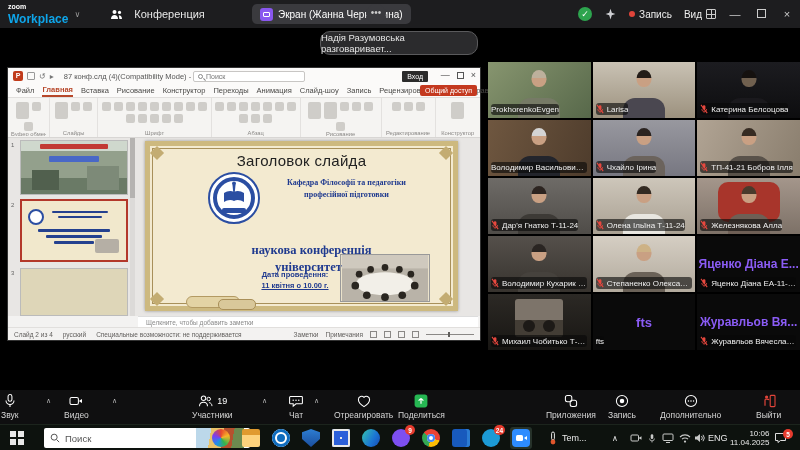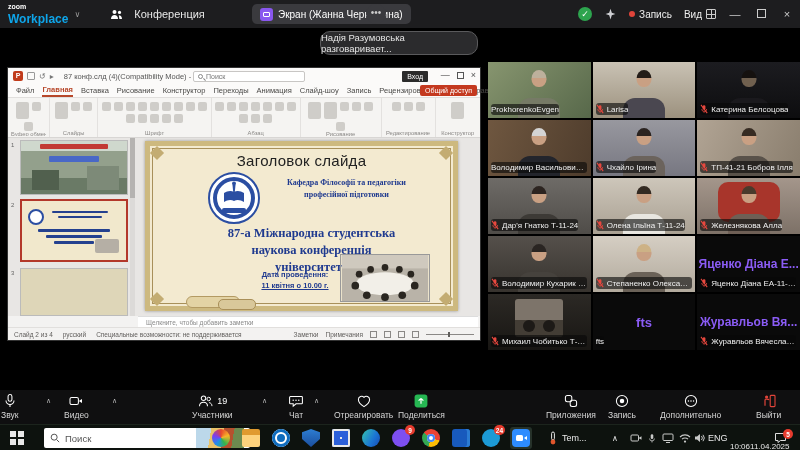--- a/index.html
+++ b/index.html
@@ -341,21 +341,20 @@
       <svg id="slide-logo" width="52" height="52" viewBox="0 0 52 52">
         <circle cx="26" cy="26" r="25" fill="#fff" stroke="#2b4ea2" stroke-width="2"></circle>
         <circle cx="26" cy="26" r="19" fill="#fff" stroke="#2b4ea2" stroke-width="4"></circle>
         <path d="M16 30c3-2 7-3 10-1 3-2 7-1 10 1v-9c-3-2-7-3-10-1-3-2-7-1-10 1z" fill="#2b4ea2"></path>
         <path d="M24.5 13h3l-1 10h-1z" fill="#2b4ea2"></path>
         <circle cx="26" cy="11.5" r="2" fill="#2b4ea2"></circle>
         <rect x="14" y="36" width="24" height="5" rx="2" fill="#2b4ea2"></rect>
       </svg>
       <div class="dept" style="top:32px">Кафедра Філософії та педагогіки</div>
       <div class="dept" style="top:44px">професійної підготовки</div>
-      <div class="conf" style="top:80px">87-а Міжнародна студентська</div>
       <div class="conf" style="top:97px">наукова конференція</div>
       <div class="conf" style="top:114px">університету</div>
       <div class="date" style="top:124px">Дата проведення:</div>
       <div class="date" style="top:135px;text-decoration:underline">11 квітня о 10.00 г.</div>
       <svg id="slide-photo" viewBox="0 0 90 48">
         <rect width="90" height="48" fill="#b9b3a8"></rect>
         <rect width="90" height="14" fill="#cfc9be"></rect>
         <ellipse cx="45" cy="30" rx="30" ry="12" fill="#f2efe8"></ellipse>
         <circle cx="18" cy="20" r="3.5" fill="#2a2620"></circle>
           <circle cx="30" cy="15" r="3.5" fill="#2a2620"></circle>
@@ -698,21 +697,21 @@
         <circle cx="6" cy="8.6" r="1.1" fill="#ddd"></circle>
       </svg>
   </span>
   <span class="tray trayico" style="left:694px">
     <svg width="11" height="10" viewBox="0 0 11 10">
         <path d="M1 3.5h2L6 1v8L3 6.5H1z" fill="#ddd"></path>
         <path d="M7.5 3a3 3 0 0 1 0 4M9 1.8a5 5 0 0 1 0 6.4" fill="none" stroke="#ddd" stroke-width="1"></path>
       </svg>
   </span>
   <span class="tray" style="left:708px">ENG</span>
-  <span class="tray" style="left:730px;flex-direction:row;align-items:flex-end;justify-content:center;line-height:1.15;font-size:8px">
+  <span class="tray" style="left:730px;flex-direction:column;align-items:flex-end;justify-content:center;line-height:1.15;font-size:8px">
     <span>10:06</span>
     <span>11.04.2025</span>
   </span>
   <span class="tray" style="left:774px">
     <svg width="13" height="12" viewBox="0 0 13 12">
         <path d="M1.5 1.5h10v7h-5l-2.5 2v-2h-2.5z" fill="none" stroke="#ddd" stroke-width="1"></path>
       </svg>
     <span class="badge" style="position:relative;right:4px;top:-4px">5</span>
   </span>
 </div>

